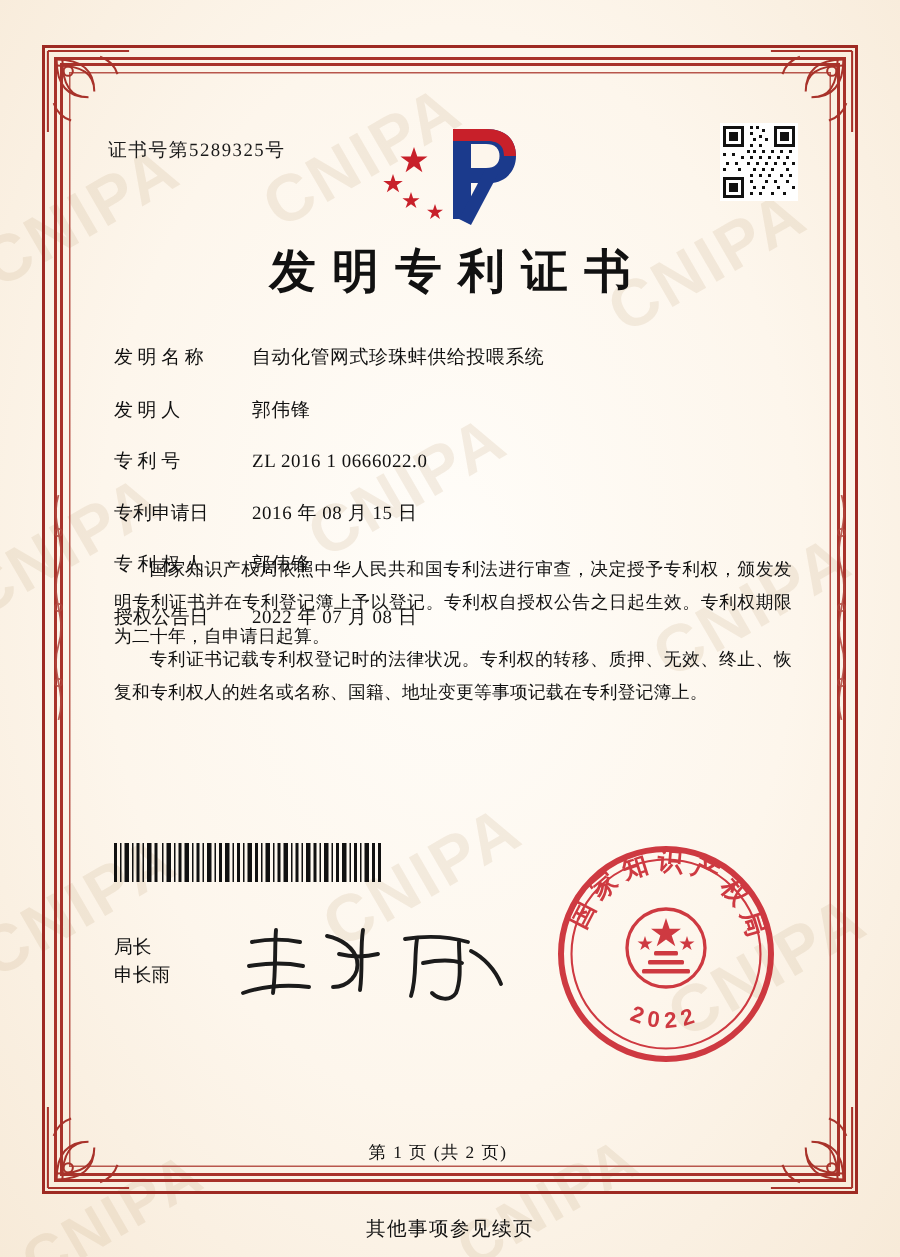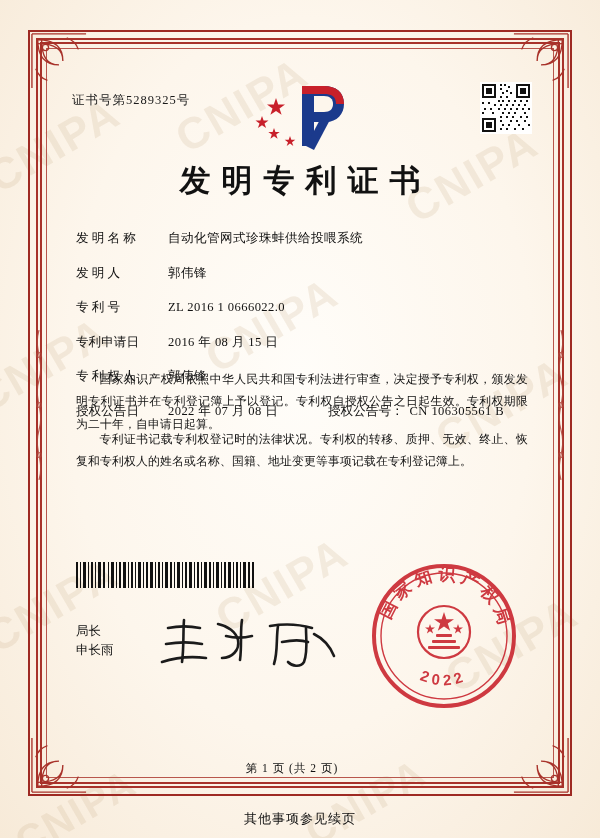--- a/index.html
+++ b/index.html
@@ -360,24 +360,20 @@
       </div>
       <div class="row">
         <div class="lab">专 利 权 人</div>
         <div class="val">郭伟锋</div>
       </div>
       <div class="row2">
         <div class="left">
           <div class="lab">授权公告日</div>
           <div class="val">2022 年 07 月 08 日</div>
         </div>
-        <div class="right">
-          <div class="lab">授权公告号：</div>
-          <div class="val">CN 106305561 B</div>
-        </div>
       </div>
     </div>
 
     <div class="para p2">专利证书记载专利权登记时的法律状况。专利权的转移、质押、无效、终止、恢复和专利权人的姓名或名称、国籍、地址变更等事项记载在专利登记簿上。</div>
     <div class="para p1">国家知识产权局依照中华人民共和国专利法进行审查，决定授予专利权，颁发发明专利证书并在专利登记簿上予以登记。专利权自授权公告之日起生效。专利权期限为二十年，自申请日起算。</div>
 
     <div class="barcode">
       <svg viewBox="0 0 178 26" width="178" height="26">
         <g fill="#111">
           <rect x="0" y="0" width="2" height="26"></rect>

